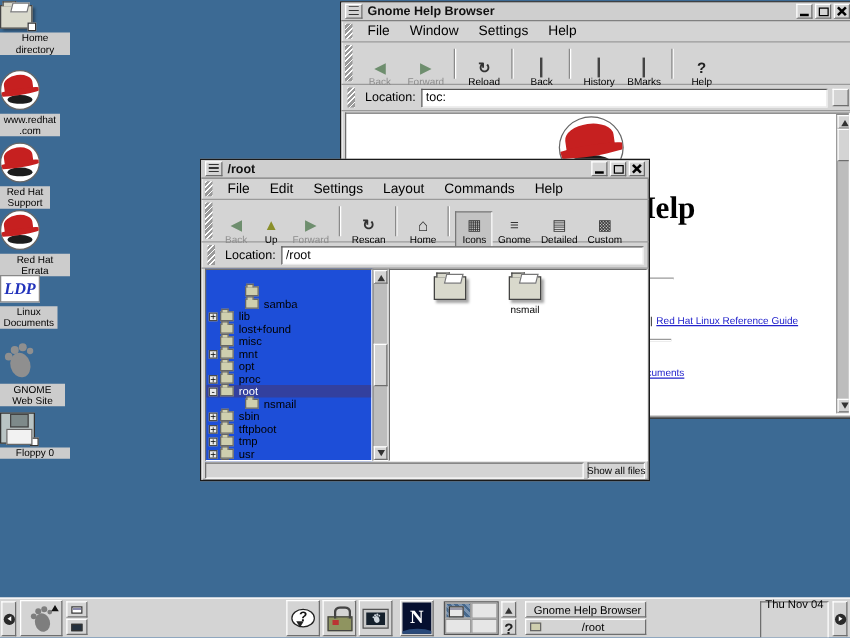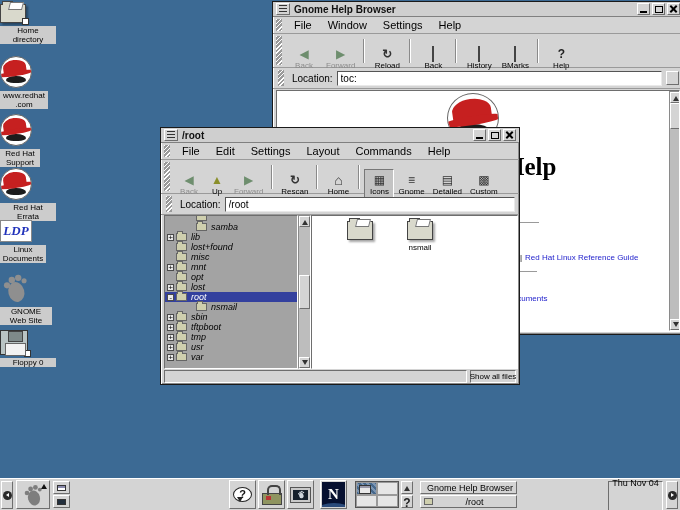--- a/index.html
+++ b/index.html
@@ -67,21 +67,21 @@
   .loclabel { font-size:10px; color:#000; white-space:nowrap; }
   .locbar input { flex:1; min-width:0; }
   .locbtn { width:13px; height:14px; }
 
   
   .content { position:absolute; left:3px; right:3px; background:#fff;
              border:1px solid; border-color:#6e6e6e #fff #fff #6e6e6e; overflow:hidden; }
   .help-content { top:88px; height:242px; }
   .hc-head { position:absolute; left:228px; top:62px; font:bold 25px "Liberation Serif", serif; color:#000; }
   .hrule { position:absolute; height:2px; background:#9a9a9a; border-bottom:1px solid #fff; }
-  .hlink { font-size:8px; color:#2222cc; cursor:pointer; }
+  .hlink { font-size:8px; color:#2222cc; text-decoration:underline; cursor:pointer; }
   .linksep { font-size:8px; color:#000; margin-right:3px; }
   .hc-row1 { position:absolute; left:243px; top:155px; white-space:nowrap; }
   .hc-link2 { position:absolute; left:230px; top:203px; white-space:nowrap; }
 
   .vscroll { position:absolute; top:0; bottom:0; width:13px; background:#bdbdbd;
              border:1px solid; border-color:#8a8a8a #fff #fff #8a8a8a;
              display:flex; flex-direction:column; }
   .help-content .vscroll { left:392px; }
   .sbtn { height:11px; display:grid; place-items:center; }
   .tri-up { width:0; height:0; border:3px solid transparent; border-bottom:5px solid #333; margin-bottom:2px; }
@@ -95,22 +95,22 @@
   .rh-52 { width:52px; height:50px; }
   .rh-crown { position:absolute; left:8%; top:10%; width:78%; height:46%;
               background:#c62020; border-radius:50% 50% 8% 8%; transform:rotate(-8deg); }
   .rh-brim { position:absolute; left:-12%; top:46%; width:124%; height:18%;
              background:#c62020; border-radius:50%; transform:rotate(-9deg); }
   .rh-shadow { position:absolute; left:18%; top:62%; width:64%; height:26%;
                background:#1c1c1c; border-radius:50% 50% 40% 40%; }
 
   
   .fm-main { position:absolute; left:3px; top:87px; width:354px; height:154px; display:flex; }
-  .tree { width:134px; background:#a3a3a3; border:1px solid; border-color:#6e6e6e #fff #fff #6e6e6e;
-          overflow:hidden; padding-top:0;font-style:italic; }
+  .tree { width:134px; background:#1d4ed8; border:1px solid; border-color:#6e6e6e #fff #fff #6e6e6e;
+          overflow:hidden; padding-top:16px; }
   .trow { display:flex; align-items:center; height:10px; gap:2px; padding-left:2px; }
   .trow.lvl2 { padding-left:22px; }
   .trow.clipped { margin-top:-4px; }
   .trow.sel { background:#33409e; }
   .trow.sel .tlab { color:#fff; }
   .exp { width:7px; height:7px; flex:0 0 7px; border:1px solid #4a4a4a; background:#e9e9e9;
          font-size:8px; line-height:5px; text-align:center; color:#000; }
   .noexp .exp { border-color:transparent; background:transparent; }
   .tfold { width:11px; height:8px; flex:0 0 11px; background:#cfcfae; border:1px solid #666; position:relative; }
   .tfold::before { content:""; position:absolute; left:0; top:-3px; width:4px; height:2px;
@@ -476,21 +476,21 @@
             <span class="tlab">mnt</span>
           </div>
         <div class="trow lvl1 noexp">
             <span class="exp"></span>
             <span class="tfold"></span>
             <span class="tlab">opt</span>
           </div>
         <div class="trow lvl1">
             <span class="exp">+</span>
             <span class="tfold"></span>
-            <span class="tlab">lost</span>
+            <span class="tlab">proc</span>
           </div>
         <div class="trow lvl1 sel">
             <span class="exp">-</span>
             <span class="tfold"></span>
             <span class="tlab">root</span>
           </div>
         <div class="trow lvl2 noexp">
             <span class="exp"></span>
             <span class="tfold"></span>
             <span class="tlab">nsmail</span>

